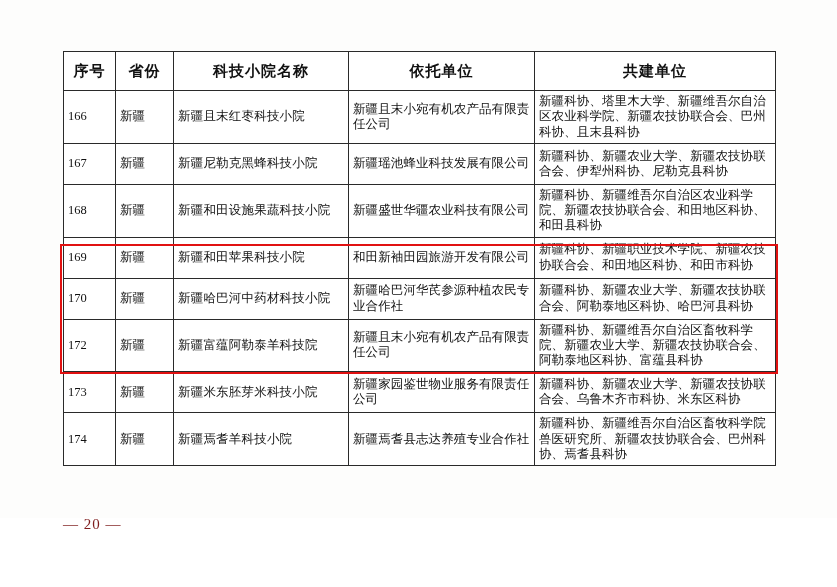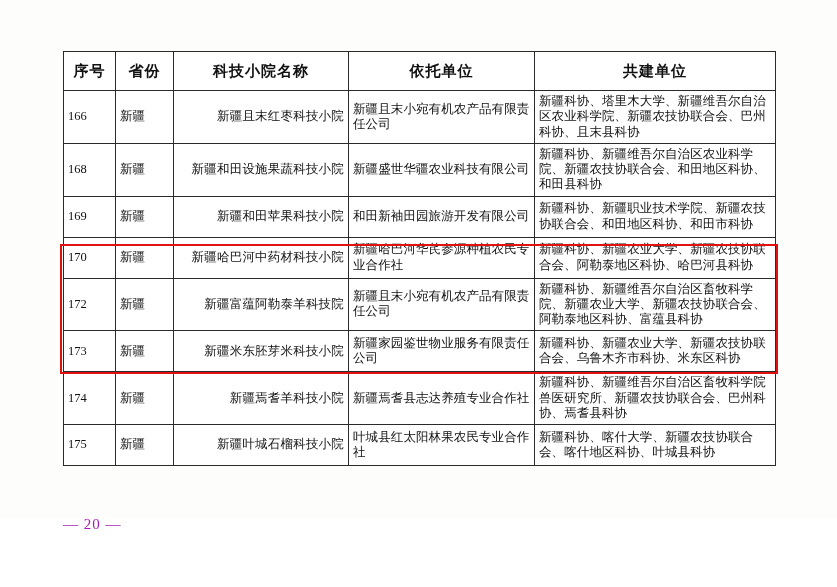--- a/index.html
+++ b/index.html
@@ -53,21 +53,21 @@
   col.c-idx { width: 52px; }
   col.c-prov { width: 58px; }
   col.c-name { width: 175px; }
   col.c-unit { width: 186px; }
   col.c-joint { width: 241px; }
 
   td.idx, td.prov {
     font-size: 13px;
   }
   td.name {
-    text-align: right;
+    text-align: left;
     font-size: 13px;
     letter-spacing: 0.2px;
     margin-top: 8px;
   }
   td.unit, td.joint {
     text-align: left;
     font-size: 12.5px;
     letter-spacing: 0.1px;
   }
   tr.r-tall td { height: 40px; }
@@ -83,21 +83,21 @@
     border: 2.5px solid #e11111;
     pointer-events: none;
     box-sizing: border-box;
   }
   .page-number {
     position: absolute;
     left: 63px;
     top: 516px;
     font-size: 15px;
     letter-spacing: 1px;
-    color: #a21caf;
+    color: #7f1d1d;
   }
 </style>
 </head>
 <body>
 
 <div class="page">
 
   <div class="table-wrap">
     <table class="doc-table">
       <colgroup>
@@ -116,20 +116,27 @@
           <th>共建单位</th>
         </tr>
       </thead>
       <tbody id="table-body">
           <tr class="r-tall">
             <td class="idx">166</td>
             <td class="prov">新疆</td>
             <td class="name">新疆且末红枣科技小院</td>
             <td class="unit">新疆且末小宛有机农产品有限责任公司</td>
             <td class="joint">新疆科协、塔里木大学、新疆维吾尔自治区农业科学院、新疆农技协联合会、巴州科协、且末县科协</td>
+          </tr>
+          <tr class="r-mid">
+            <td class="idx">167</td>
+            <td class="prov">新疆</td>
+            <td class="name">新疆尼勒克黑蜂科技小院</td>
+            <td class="unit">新疆瑶池蜂业科技发展有限公司</td>
+            <td class="joint">新疆科协、新疆农业大学、新疆农技协联合会、伊犁州科协、尼勒克县科协</td>
           </tr>
           <tr class="r-mid">
             <td class="idx">168</td>
             <td class="prov">新疆</td>
             <td class="name">新疆和田设施果蔬科技小院</td>
             <td class="unit">新疆盛世华疆农业科技有限公司</td>
             <td class="joint">新疆科协、新疆维吾尔自治区农业科学院、新疆农技协联合会、和田地区科协、和田县科协</td>
           </tr>
           <tr class="r-mid">
             <td class="idx">169</td>
@@ -159,27 +166,20 @@
             <td class="unit">新疆家园鉴世物业服务有限责任公司</td>
             <td class="joint">新疆科协、新疆农业大学、新疆农技协联合会、乌鲁木齐市科协、米东区科协</td>
           </tr>
           <tr class="r-tall">
             <td class="idx">174</td>
             <td class="prov">新疆</td>
             <td class="name">新疆焉耆羊科技小院</td>
             <td class="unit">新疆焉耆县志达养殖专业合作社</td>
             <td class="joint">新疆科协、新疆维吾尔自治区畜牧科学院兽医研究所、新疆农技协联合会、巴州科协、焉耆县科协</td>
           </tr>
-          <tr class="r-mid">
-            <td class="idx">175</td>
-            <td class="prov">新疆</td>
-            <td class="name">新疆叶城石榴科技小院</td>
-            <td class="unit">叶城县红太阳林果农民专业合作社</td>
-            <td class="joint">新疆科协、喀什大学、新疆农技协联合会、喀什地区科协、叶城县科协</td>
-          </tr>
         </tbody>
     </table>
   </div>
 
   <div class="highlight-box"></div>
 
   <div class="page-number">— 20 —</div>
 
 </div>
 

